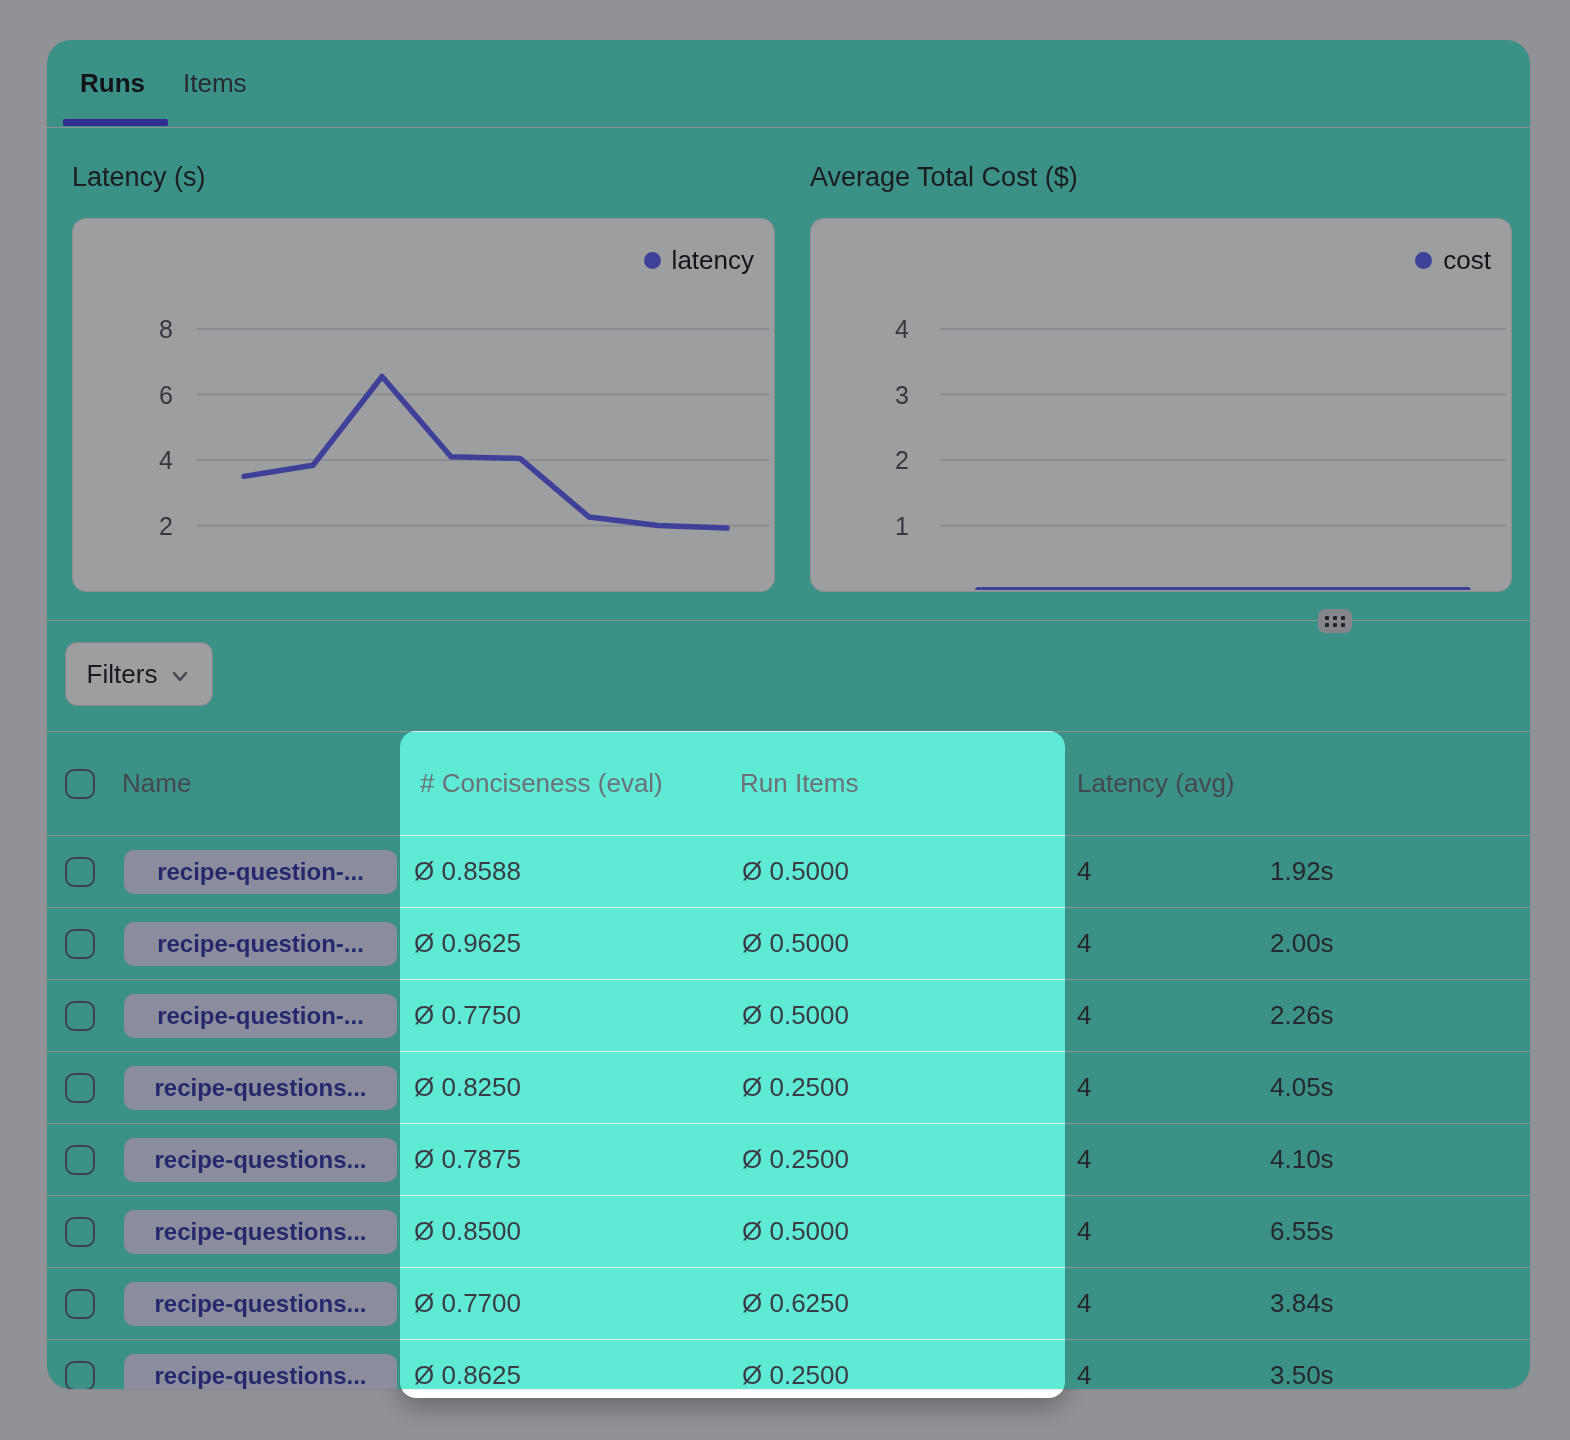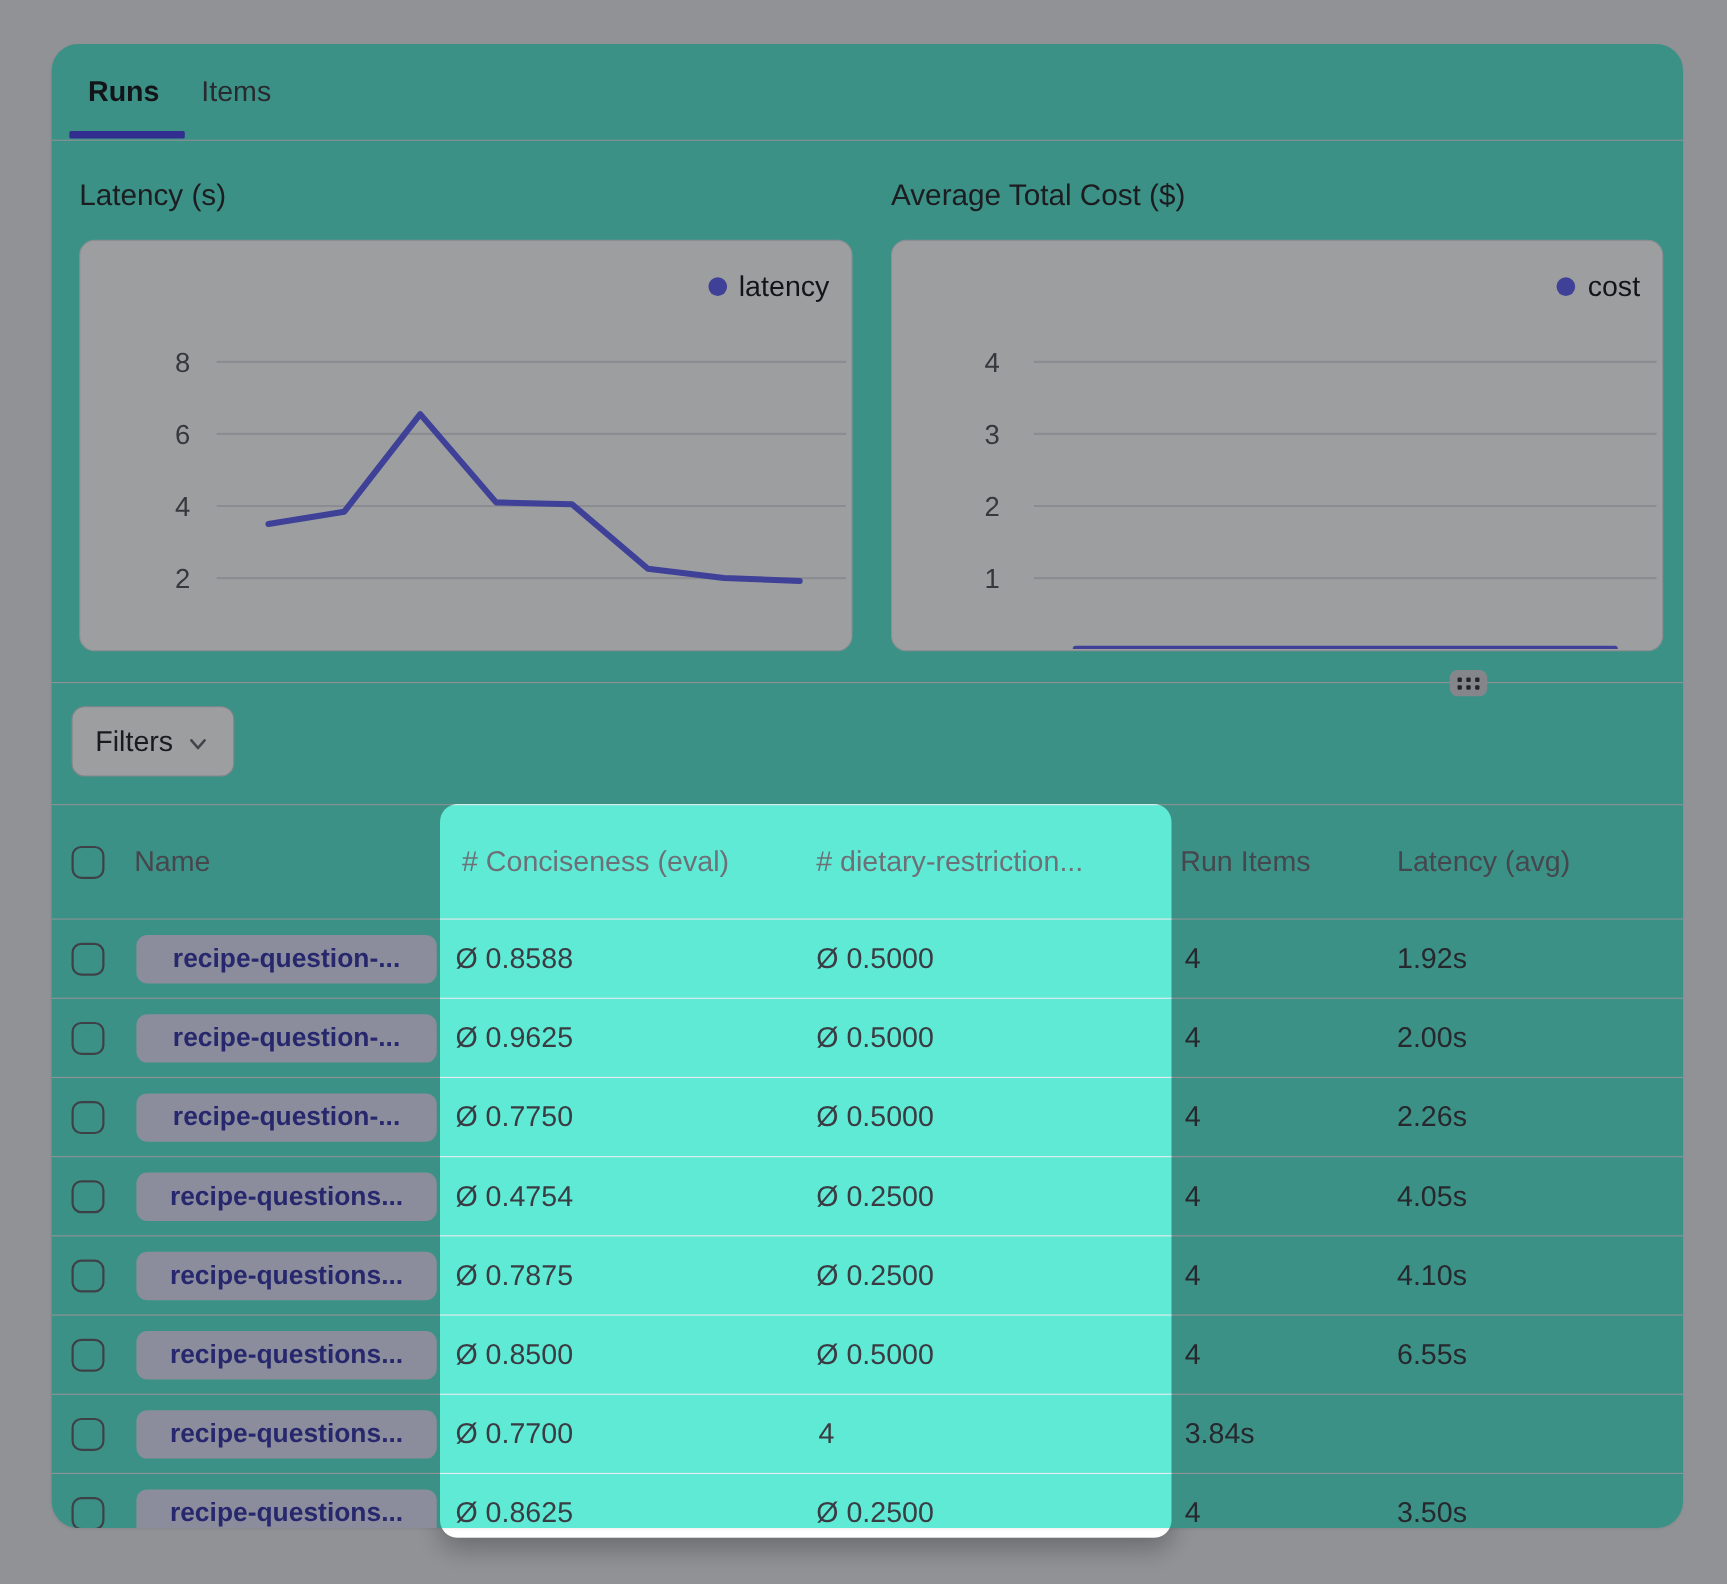--- a/index.html
+++ b/index.html
@@ -192,21 +192,20 @@
     </svg>
   </div>
 
   <div class="table">
     <div class="trow thead">
       <div class="cell-check">
           <div class="checkbox"></div>
         </div>
       <div class="hcell">Name</div>
       <div class="hcell hc1"># Conciseness (eval)</div>
-      <div class="hcell hc2"># dietary-restriction...</div>
       <div class="hcell hc3">Run Items</div>
       <div class="hcell hc4">Latency (avg)</div>
     </div>
     <div class="tbody">
         <div class="trow">
           <div class="cell-check">
             <div class="checkbox"></div>
           </div>
           <div class="cell-name">
             <div class="name-badge" style="background:#e1e2f8;color:#3c3bab">recipe-question-...</div>
@@ -240,21 +239,21 @@
           <div class="cell-items">4</div>
           <div class="cell-latency">2.26s</div>
         </div>
         <div class="trow">
           <div class="cell-check">
             <div class="checkbox"></div>
           </div>
           <div class="cell-name">
             <div class="name-badge" style="background:#e1e2f8;color:#3c3bab">recipe-questions...</div>
           </div>
-          <div class="cell-score">Ø 0.4754</div>
+          <div class="cell-score">Ø 0.8250</div>
           <div class="cell-score" style="padding-left:10px">Ø 0.2500</div>
           <div class="cell-items">4</div>
           <div class="cell-latency">4.05s</div>
         </div>
         <div class="trow">
           <div class="cell-check">
             <div class="checkbox"></div>
           </div>
           <div class="cell-name">
             <div class="name-badge" style="background:#e1e2f8;color:#3c3bab">recipe-questions...</div>
@@ -277,20 +276,21 @@
           <div class="cell-latency">6.55s</div>
         </div>
         <div class="trow">
           <div class="cell-check">
             <div class="checkbox"></div>
           </div>
           <div class="cell-name">
             <div class="name-badge" style="background:#e1e2f8;color:#3c3bab">recipe-questions...</div>
           </div>
           <div class="cell-score">Ø 0.7700</div>
+          <div class="cell-score" style="padding-left:10px">Ø 0.6250</div>
           <div class="cell-items">4</div>
           <div class="cell-latency">3.84s</div>
         </div>
         <div class="trow">
           <div class="cell-check">
             <div class="checkbox"></div>
           </div>
           <div class="cell-name">
             <div class="name-badge" style="background:#e1e2f8;color:#3c3bab">recipe-questions...</div>
           </div>

